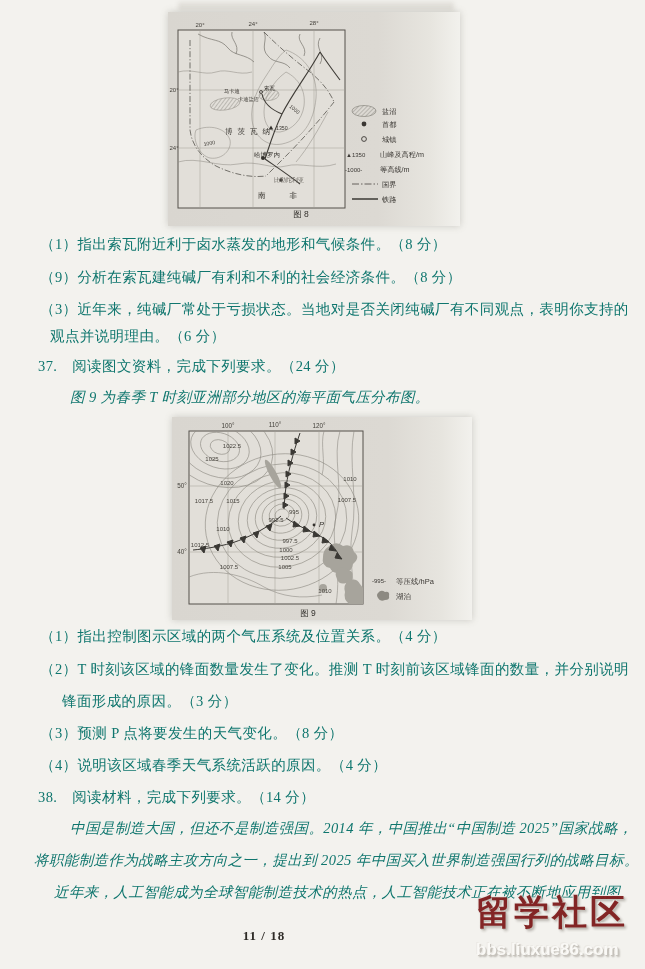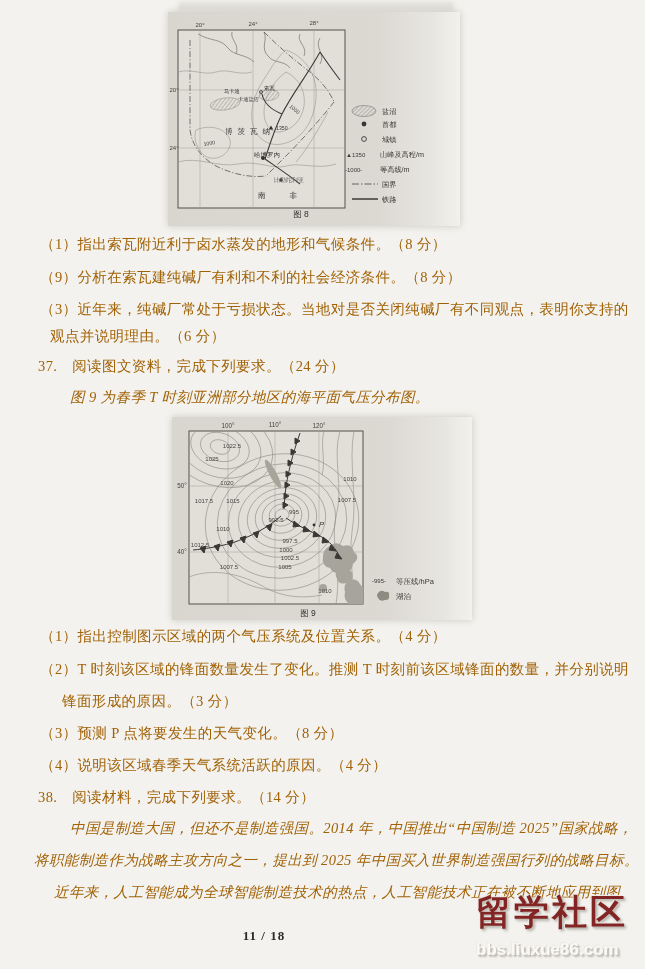--- a/index.html
+++ b/index.html
@@ -4,21 +4,21 @@
 <style>
   html,body{margin:0;padding:0;}
   .page{position:relative;width:645px;height:969px;background:#f3f2ee;overflow:hidden;
         font-family:"Liberation Serif","DejaVu Serif",serif;color:#34302b;}
   .smudge-top{position:absolute;left:178px;top:2px;width:276px;height:9px;
         background:#d3d0c9;opacity:.55;filter:blur(2px);}
   .photo{position:absolute;background:linear-gradient(90deg,#d9d6d0 0%,#dcd9d3 72%,#e7e5df 90%,#f2f1ed 100%);
         box-shadow:0 0 7px rgba(110,105,95,.30);}
   .photo svg{display:block;filter:blur(.2px);}
   .tl{position:absolute;font-size:14.5px;line-height:17px;white-space:pre;
-      letter-spacing:.4px;color:#a16207;}
+      letter-spacing:.4px;color:#0f766e;}
   .kai{font-style:italic;}
   .pageno{position:absolute;left:0;top:928px;width:528px;text-align:center;
       font-weight:bold;font-size:13px;letter-spacing:1px;color:#2e2b27;}
   .watermark{position:absolute;left:476px;top:894px;opacity:.96;
       font-family:"Liberation Sans","DejaVu Sans",sans-serif;line-height:1;}
   .wm-title{font-size:35px;font-weight:bold;letter-spacing:3px;color:#7f1d1d;
       text-shadow:1px 1px 0 #c2beb7,-1px -1px 0 #eceae5,2px 2px 3px #aeaaa3;}
   .wm-url{margin-top:12px;font-size:17px;font-weight:bold;color:#fbfaf7;
       text-shadow:1px 1px 0 #c6c2bb,-1px -1px 0 #eceae5,2px 2px 2px #b2aea7;}
   text{font-family:"Liberation Sans","DejaVu Sans",sans-serif;}

